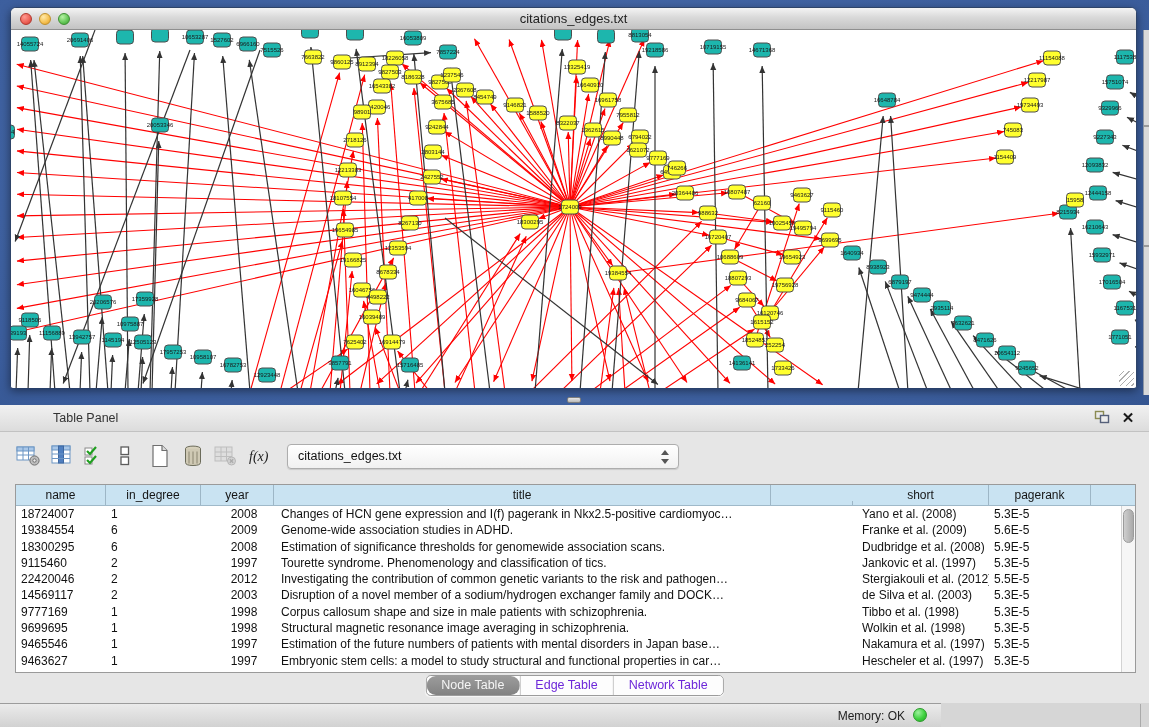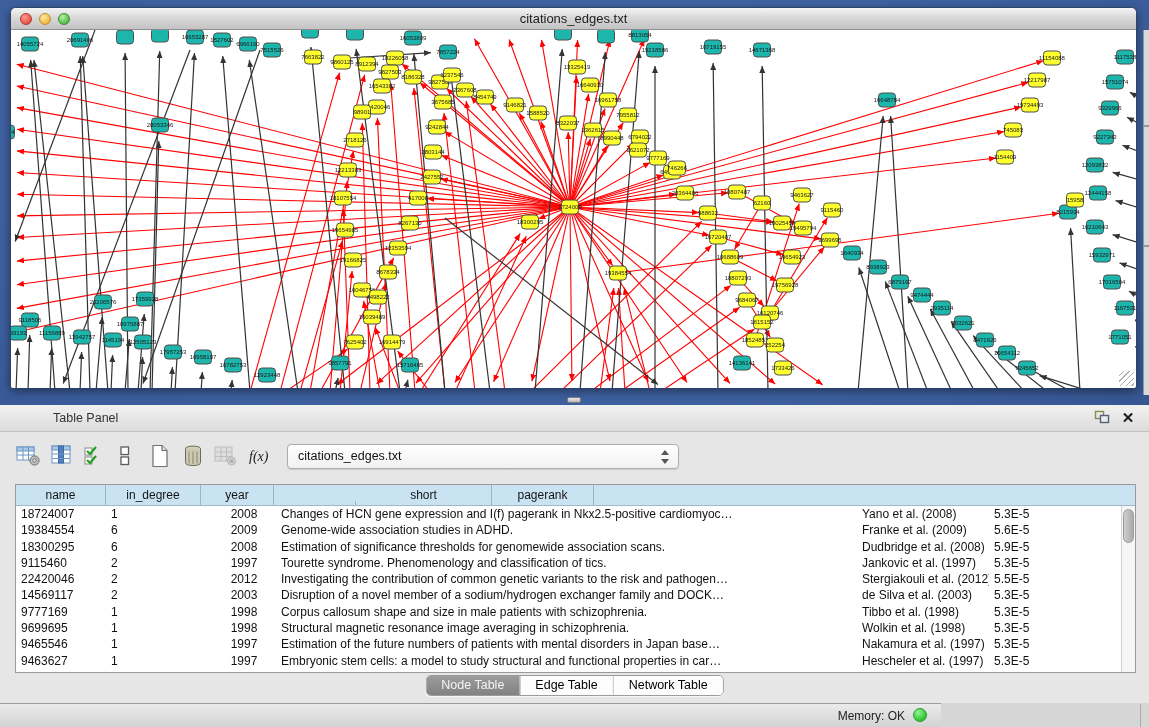--- a/index.html
+++ b/index.html
@@ -73,24 +73,24 @@
   .td.c2{padding-left:13px;} .td.c3{padding-left:7px;} .td.c5{padding-left:9px;}
   .tbody { position:absolute; left:0; top:21px; right:14px; bottom:0; }
   .vscroll { position:absolute; right:0; top:21px; bottom:0; width:14px;
     background:#f6f6f6; border-left:1px solid #d3d3d3; }
   .vthumb { position:absolute; left:1px; top:3px; width:11px; height:34px; border-radius:6px;
     background:linear-gradient(90deg,#cfcfcf,#a9a9a9); border:1px solid #9b9b9b; }
 
   .tabs { position:absolute; left:50%; transform:translateX(-50%); top:270px; height:21px;
     display:flex; border:1px solid #9c9c9c; border-radius:5px; overflow:hidden;
     background:#fff; box-shadow:0 1px 1px rgba(255,255,255,.7); }
-  .seg { font-size:12.5px; color:#000000; background:#fdfdfd; border:none; padding:0 15px;
+  .seg { font-size:12.5px; color:#6d28d9; background:#fdfdfd; border:none; padding:0 15px;
     height:100%; border-left:1px solid #c6c6c6; line-height:19px; }
   .seg:first-child { border-left:none; }
-  .seg.active { background:linear-gradient(#9c9c9c,#828282); color:#f5f5f5; }
+  .seg.active { background:linear-gradient(#9c9c9c,#828282); color:#f5f5f5;border-radius:9px; }
 
   
   .status-bar { position:absolute; left:0; top:703px; width:941px; height:24px;
     background:linear-gradient(#ebebeb,#d2d2d2); border-top:1px solid #9c9c9c; }
   .mem-label { position:absolute; right:36px; top:5px; font-size:12px; color:#222; }
   .mem-dot { position:absolute; right:14px; top:4px; width:14px; height:14px; border-radius:50%;
     background:radial-gradient(circle at 35% 30%, #9df09d, #3fd23f 55%, #28a328);
     border:1px solid #2a9a2a; }
   .status-div { position:absolute; left:1140px; top:0; width:1px; height:100%; background:#aaa; }
 </style>
@@ -639,20 +639,21 @@
           <span class="down"></span>
       </span>
     </div>
   </div>
 
   <div class="table-wrap">
     <div class="thead" id="thead">
         <div class="th c0">name</div>
         <div class="th c1">in_degree</div>
         <div class="th c2">year</div>
+        <div class="th c3">title</div>
         <div class="th c4"><span class="sort">△</span>out_de…</div>
         <div class="th c5">short</div>
         <div class="th c6">pagerank</div>
         <div class="th c7"></div>
       </div>
     <div class="tbody" id="tbody">
         <div class="trow">
           <div class="td c0">18724007</div>
           <div class="td c1">1</div>
           <div class="td c2">2008</div>

